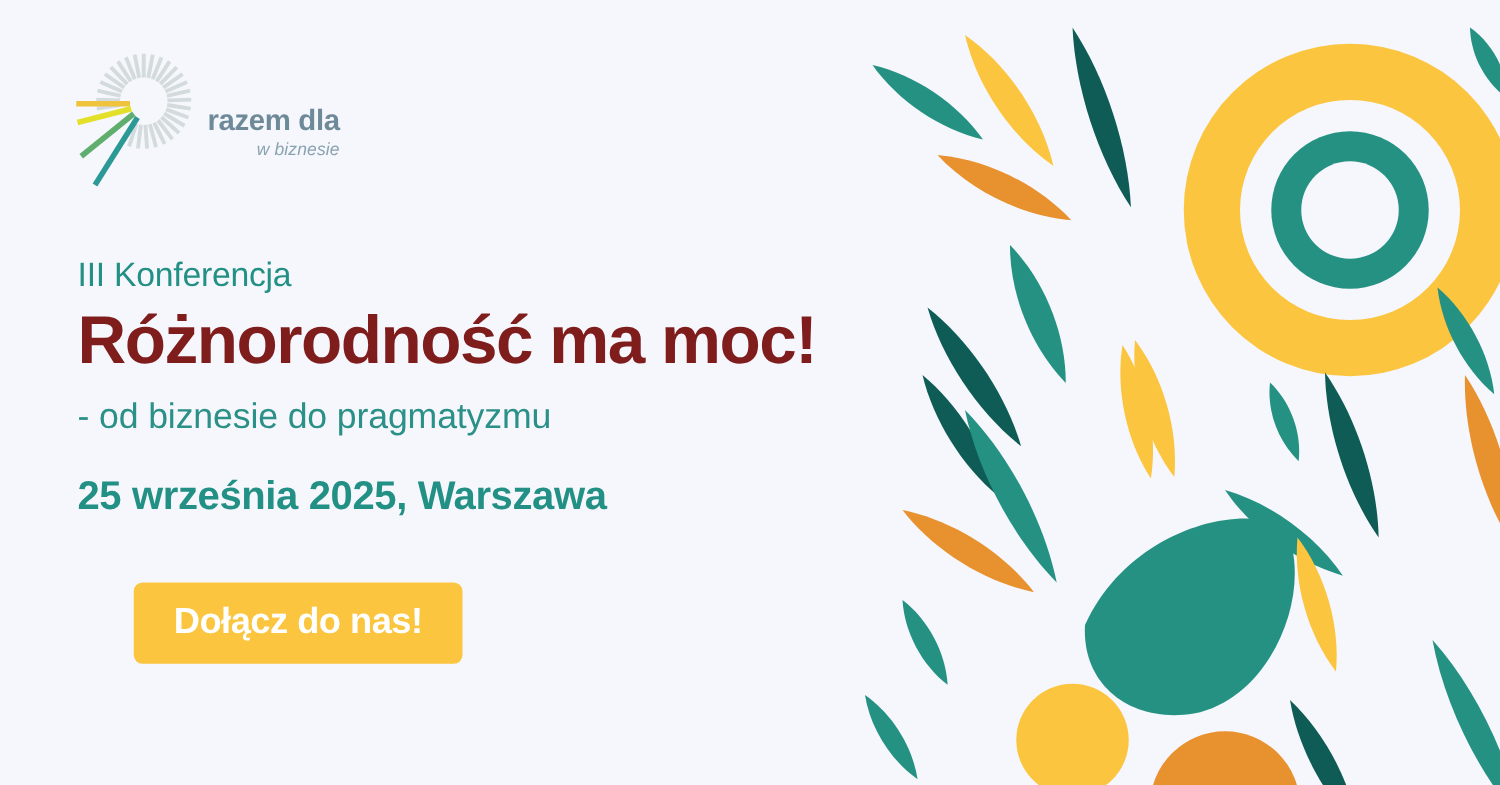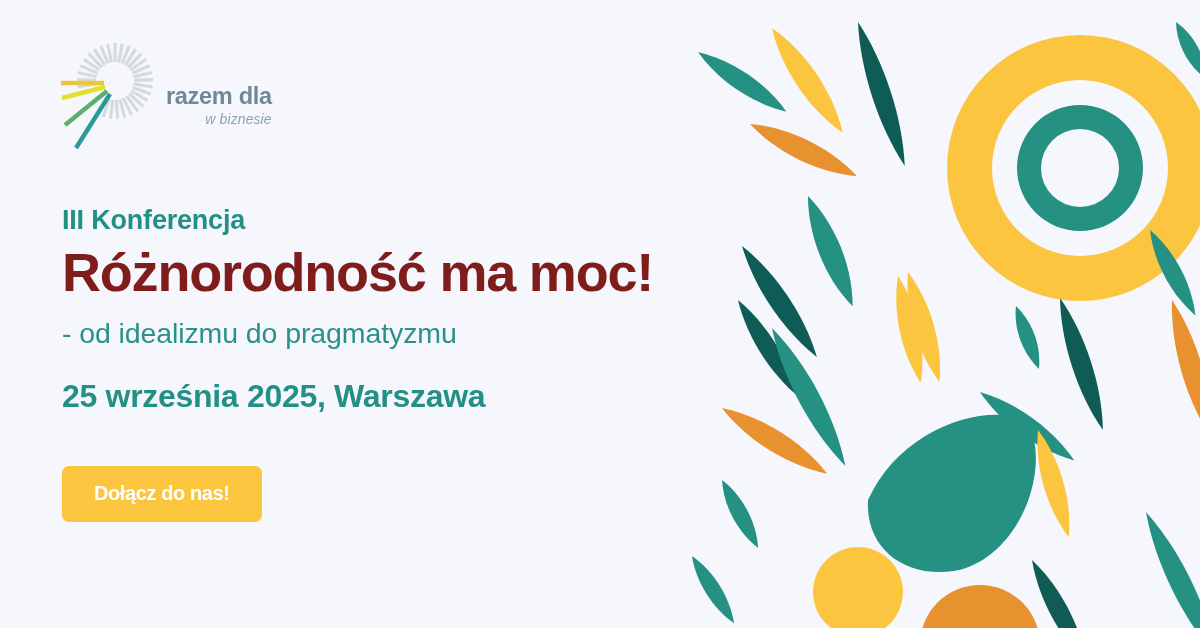--- a/index.html
+++ b/index.html
@@ -69,21 +69,21 @@
 
   
   .copy {
     position: absolute;
     left: 62px;
     top: 205px;
     width: 640px;
   }
   .eyebrow {
     font-size: 27px;
-    font-weight: bold;
+    font-weight: normal;
     color: #239086;
     letter-spacing: -0.2px;
     line-height: 1.15;
     margin: 0;
   }
   .headline {
     margin: 7px 0 0 0;
     font-size: 54px;
     font-weight: bold;
     color: #7f1d1d;
@@ -110,25 +110,26 @@
   
   .cta {
     display: inline-block;
     margin-top: 35px;
     padding: 17px 32px 19px 32px;
     background: #fbc53f;
     border: none;
     border-radius: 7px;
     color: #ffffff;
     font-family: "Liberation Sans", "DejaVu Sans", sans-serif;
-    font-size: 20px;
+    font-size: 29px;
     font-weight: bold;
     letter-spacing: -0.4px;
     line-height: 1;
     cursor: pointer;
+    margin-left: 45px;
   }
 </style>
 </head>
 <body>
 
 <div class="banner">
 
   <div class="leaf-art">
     <svg viewBox="0 0 520 628" xmlns="http://www.w3.org/2000/svg" aria-hidden="true">
       <defs>
@@ -290,19 +291,19 @@
     <div class="logo-words">
       <div class="logo-line">razem dla</div>
       <div class="logo-tagline">w biznesie</div>
     </div>
   </div>
 
   <div class="copy">
     <p class="eyebrow">III Konferencja</p>
     <h1 class="headline">Różnorodność ma moc!</h1>
     <p class="subhead">
-      <span>- od idealizmu do pragmatyzmu</span>
+      <span>- od biznesie do pragmatyzmu</span>
     </p>
     <p class="datetime">25 września 2025, Warszawa</p>
     <button class="cta" type="button">Dołącz do nas!</button>
   </div>
 
 </div>
 
 </body></html>

